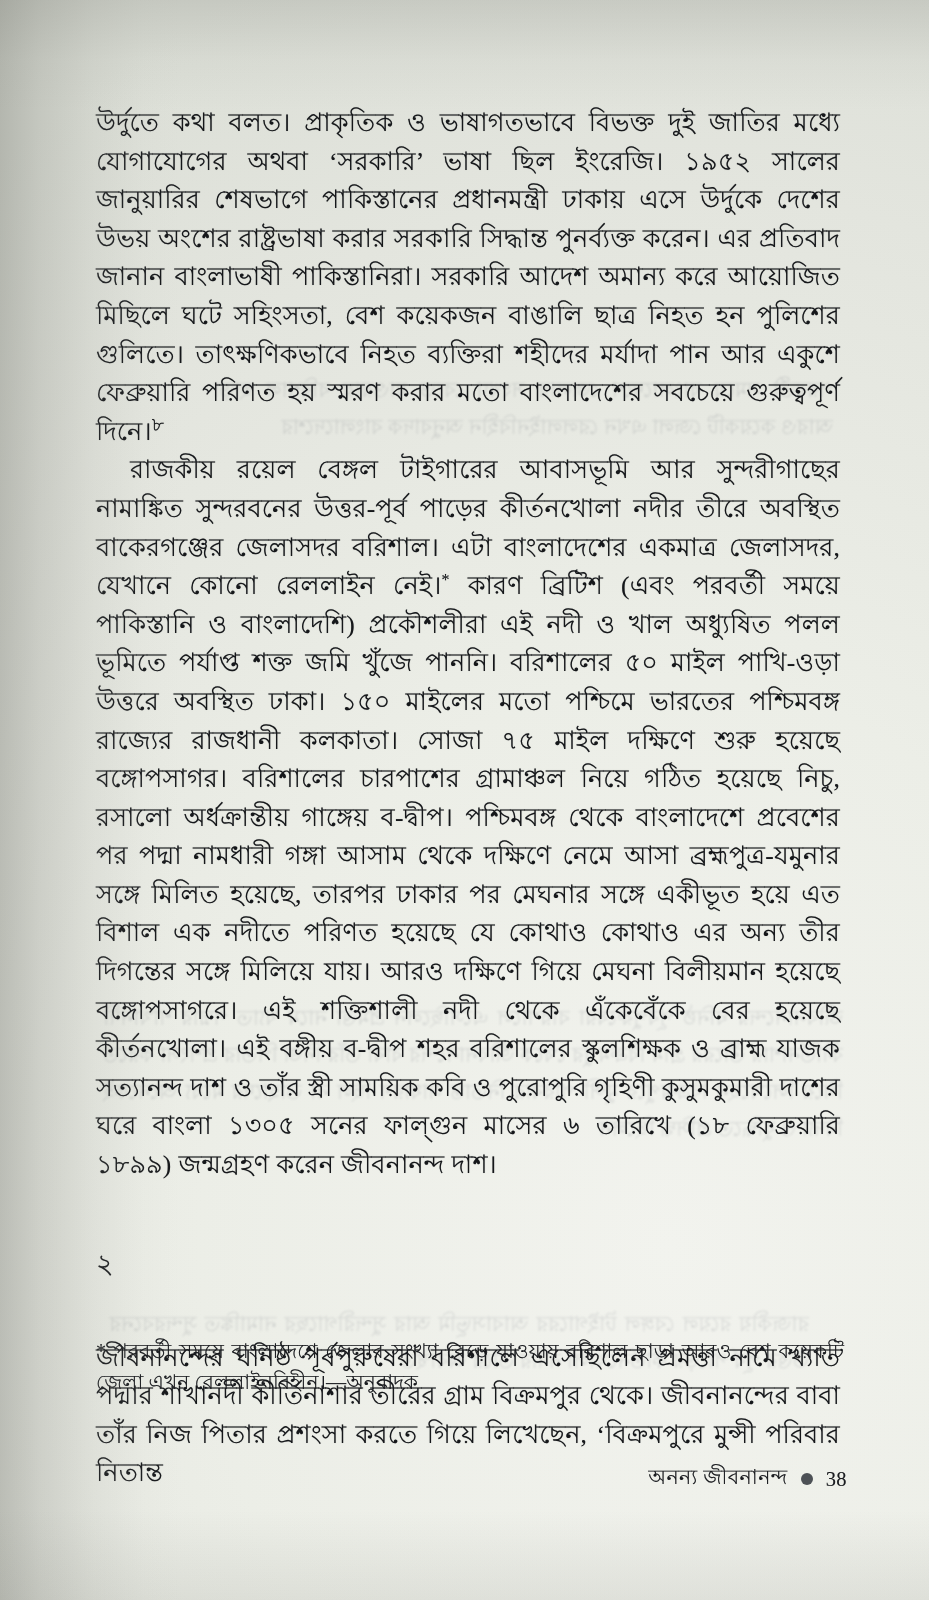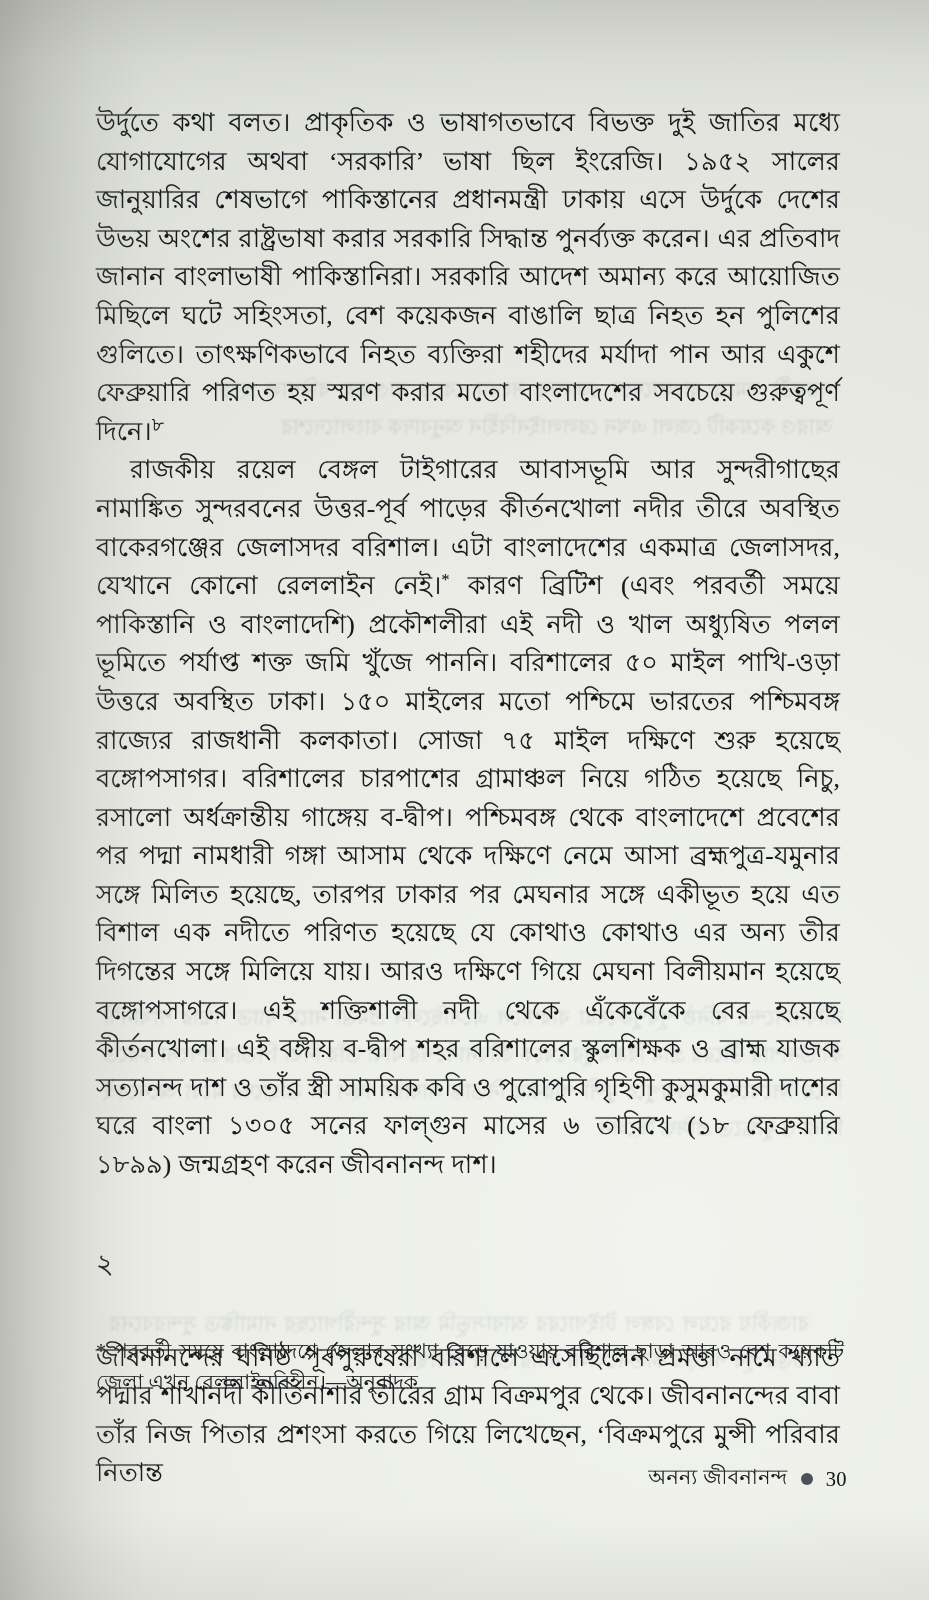--- a/index.html
+++ b/index.html
@@ -191,20 +191,20 @@
 
     <p class="para para-after-num">জীবনানন্দের ঘনিষ্ঠ পূর্বপুরুষেরা বরিশালে এসেছিলেন প্রমত্তা নামে খ্যাত পদ্মার শাখানদী কীর্তিনাশার তীরের গ্রাম বিক্রমপুর থেকে। জীবনানন্দের বাবা তাঁর নিজ পিতার প্রশংসা করতে গিয়ে লিখেছেন, ‘বিক্রমপুরে মুন্সী পরিবার নিতান্ত</p>
 
   </div>
 
   <div class="footnote"><span>*</span><span> পরবর্তী সময়ে বাংলাদেশে জেলার সংখ্যা বেড়ে যাওয়ায় বরিশাল ছাড়া আরও বেশ কয়েকটি জেলা এখন রেললাইনবিহীন।—অনুবাদক</span></div>
 
   <div class="footer">
     <span>অনন্য জীবনানন্দ</span>
     <span class="footer-dot"></span>
-    <span>30</span>
+    <span>38</span>
   </div>
 
   <div class="gutter-shadow"></div>
   <div class="top-shadow"></div>
   <div class="bottom-shadow"></div>
 
 </div>
 
 </body></html>

